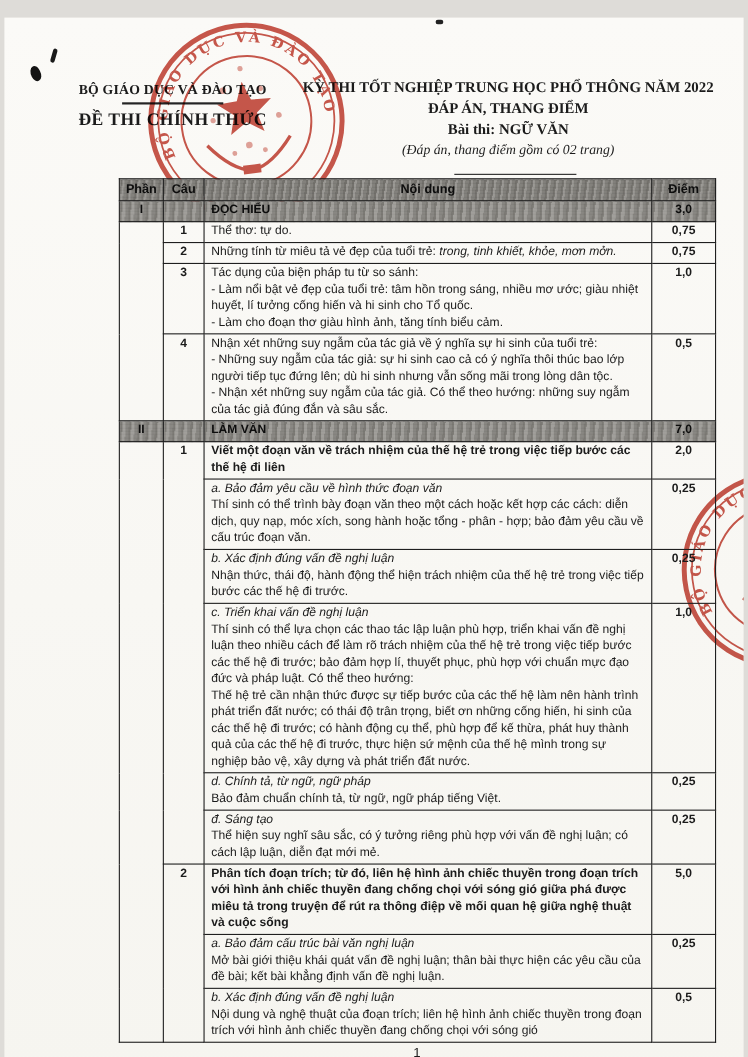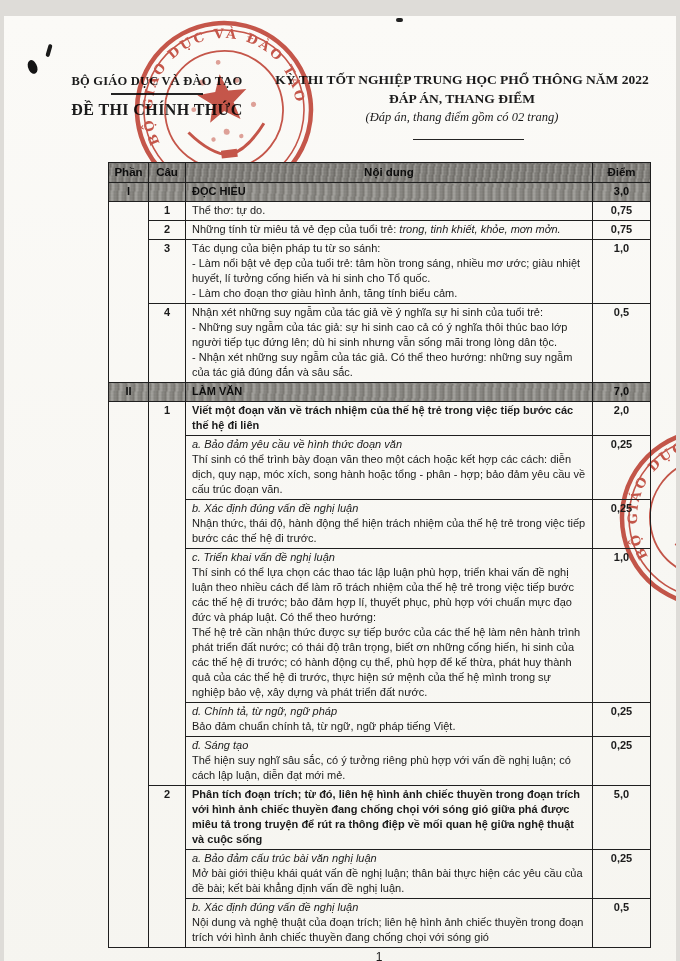--- a/index.html
+++ b/index.html
@@ -94,20 +94,21 @@
 
   <div class="hdr-left">
     <div class="ministry">BỘ GIÁO DỤC VÀ ĐÀO TẠO</div>
     <div class="rule"></div>
     <div class="examlabel">ĐỀ THI CHÍNH THỨC</div>
   </div>
 
   <div class="hdr-right">
     <div class="l1">KỲ THI TỐT NGHIỆP TRUNG HỌC PHỔ THÔNG NĂM 2022</div>
     <div class="l2">ĐÁP ÁN, THANG ĐIỂM</div>
+    <div class="l3">Bài thi: NGỮ VĂN</div>
     <div class="l4"><span>(Đáp án, </span><span class="u">thang điểm gồm có 02</span><span> trang)</span></div>
   </div>
 
   <svg class="seal seal-left" width="192" height="192" viewBox="0 0 192 192">
     <g fill="none" stroke="#bf3a2c">
       <circle cx="96" cy="96" r="87" stroke-width="4.5"></circle>
       <circle cx="96" cy="96" r="80" stroke-width="1.6"></circle>
       <circle cx="96" cy="96" r="59" stroke-width="1.8"></circle>
     </g>
     <polygon fill="#bf3a2c" points="96,60 102.5,77.1 120.7,78 106.5,89.4 111.3,107 96,97 80.7,107 85.5,89.4 71.3,78 89.5,77.1"></polygon>

